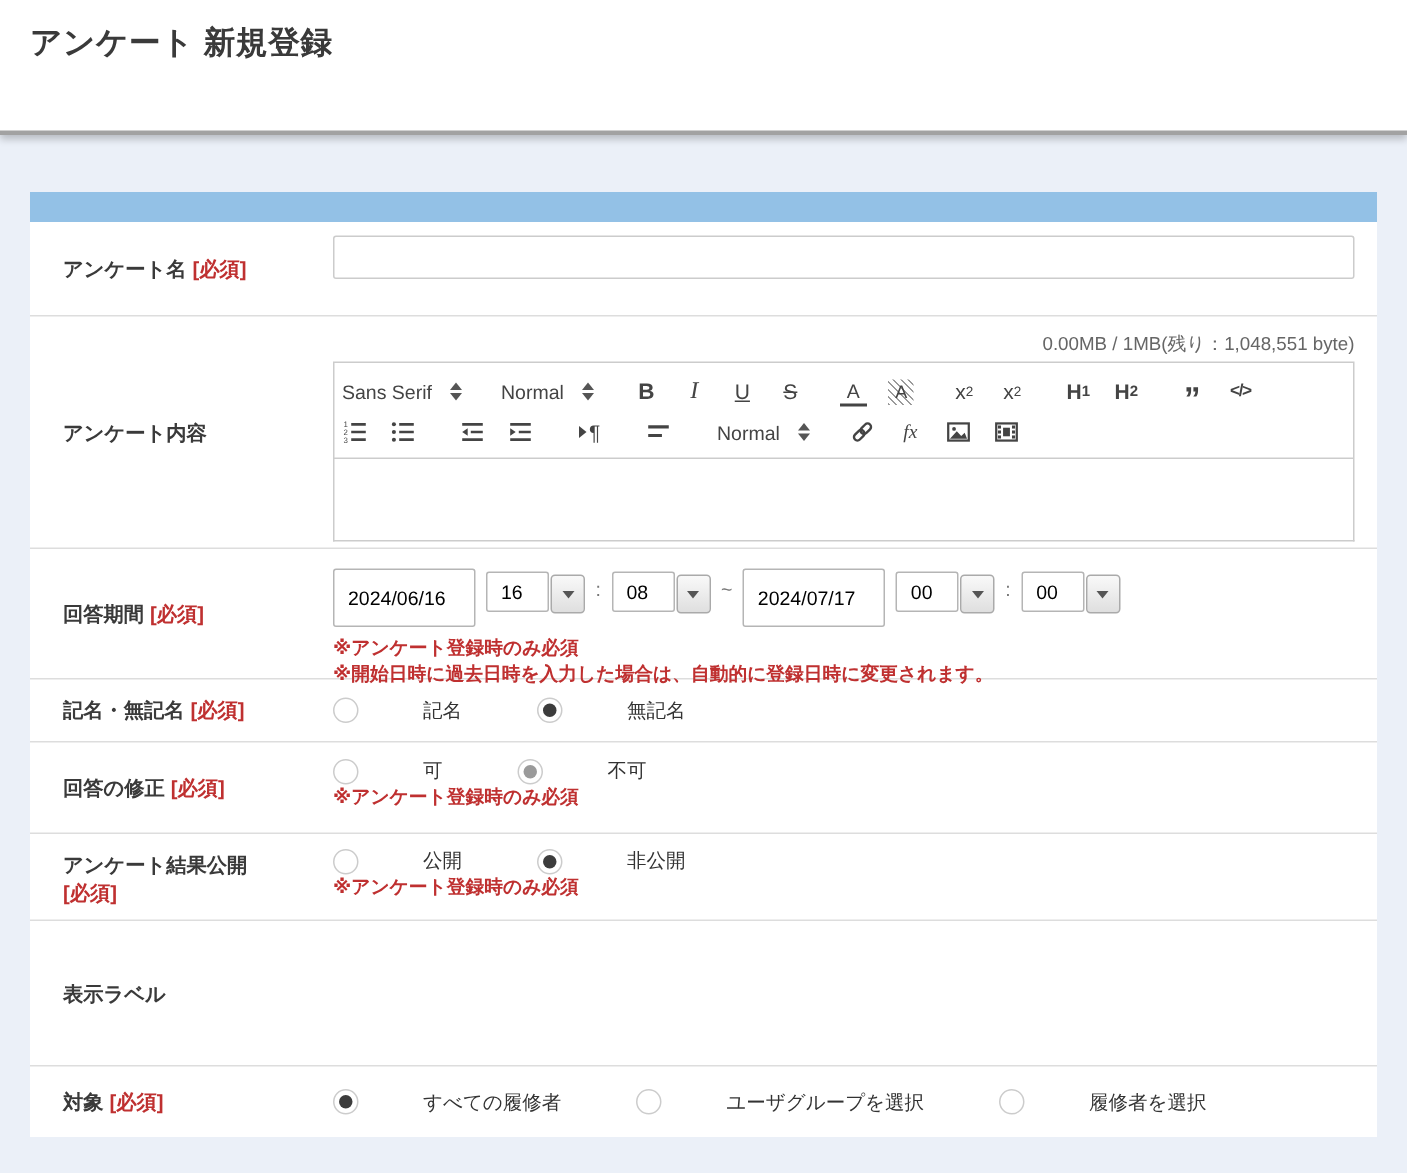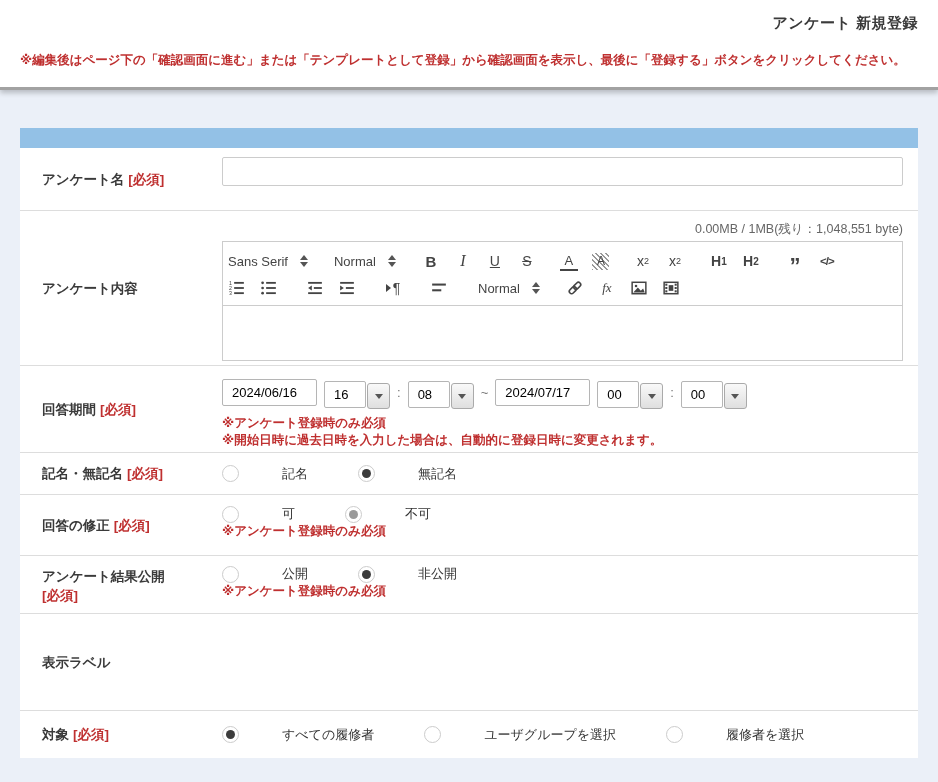--- a/index.html
+++ b/index.html
@@ -7,21 +7,21 @@
   body {
     font-family:"Liberation Sans","DejaVu Sans",sans-serif;
     background:#fff; overflow:hidden; color:#333;
   }
   
   .top-header {
     height:90px; background:#fff; padding:14px 20px 0 20px;
     border-bottom:3px solid #a2a2a2; box-shadow:0 3px 5px rgba(0,0,0,.22);
     position:relative; z-index:2;
   }
-  .page-title { font-size:15px; font-weight:bold; color:#3a3a3a; letter-spacing:.5px;text-align:right; }
+  .page-title { font-size:21px; font-weight:bold; color:#3a3a3a; letter-spacing:.5px; }
   .warning { margin-top:19px; font-size:12.5px; font-weight:bold; color:#bf3030; }
   
   .content { background:#ebf0f8; height:692px; padding:38px 20px 0 20px; }
   .card { background:#fff; width:898px; }
   .card-topbar { height:20px; background:#93c1e6; }
   .frow { display:flex; border-bottom:1px solid #ddd; }
   .flabel {
     width:202px; padding-left:22px; display:flex; align-items:center;
     font-size:13.5px; font-weight:bold; color:#3a3a3a; flex-shrink:0; line-height:19px;
   }
@@ -65,21 +65,21 @@
   .b-code { font-size:11.5px; font-weight:bold; letter-spacing:-1px; }
   .editor-area { border:1px solid #ccc; border-top:none; height:55px; background:#fff; }
   
   .tb-btn svg { width:16px; height:16px; }
   .tri-r { width:0;height:0;border-top:4px solid transparent;border-bottom:4px solid transparent;border-left:5px solid #444; margin-right:2px;}
   .b-dir { font-size:14px; }
   
   .row-period { height:87px; }
   .row-period .fcontent { padding-top:13px; }
   .dt-line { display:flex; align-items:flex-start; }
-  .date-input { width:95px; height:27px; border:1px solid #b5b5b5; border-radius:2px;
+  .date-input { width:95px; height:39px; border:1px solid #b5b5b5; border-radius:2px;
     font-size:13px; padding:0 16px 0 9px; background:#fff; outline:none; }
   .combo { display:inline-flex; align-items:center; margin-left:7px; }
   .combo .num { width:42px; height:27px; border:1px solid #b5b5b5; border-radius:2px;
     font-size:13px; padding:0 0 0 9px; background:#fff; outline:none; }
   .combo .btn { width:23px; height:26px; margin:4px 0 0 1px; border:1px solid #aaa; border-radius:3px;
     background:linear-gradient(#f9f9f9,#dfdfdf); display:flex; align-items:center; justify-content:center; cursor:pointer; }
   .combo .btn::after { content:''; border-left:4px solid transparent; border-right:4px solid transparent; border-top:5px solid #555; }
   .dt-sep { line-height:27px; color:#777; font-size:13px; margin:0 7px; }
   .period-notes { margin-top:6px; }
   
@@ -105,21 +105,20 @@
   .plus-btn { width:25px; height:25px; border-radius:50%; background:#1e4796; color:#f5d327;
     font-size:21px; font-weight:bold; display:flex; align-items:center; justify-content:center;
     line-height:1; cursor:pointer; padding-bottom:2px; }
   .add-line .blue-link { margin-left:14px; }
 </style>
 </head>
 <body>
 
 <div class="top-header">
   <div class="page-title">アンケート 新規登録</div>
-  <div class="warning">※編集後はページ下の「確認画面に進む」または「テンプレートとして登録」から確認画面を表示し、最後に「登録する」ボタンをクリックしてください。</div>
 </div>
 
 <div class="content">
   <div class="card">
     <div class="card-topbar"></div>
 
     <div class="frow row-name">
       <div class="flabel">
         <span>アンケート名</span>
         <span class="req">[必須]</span>

